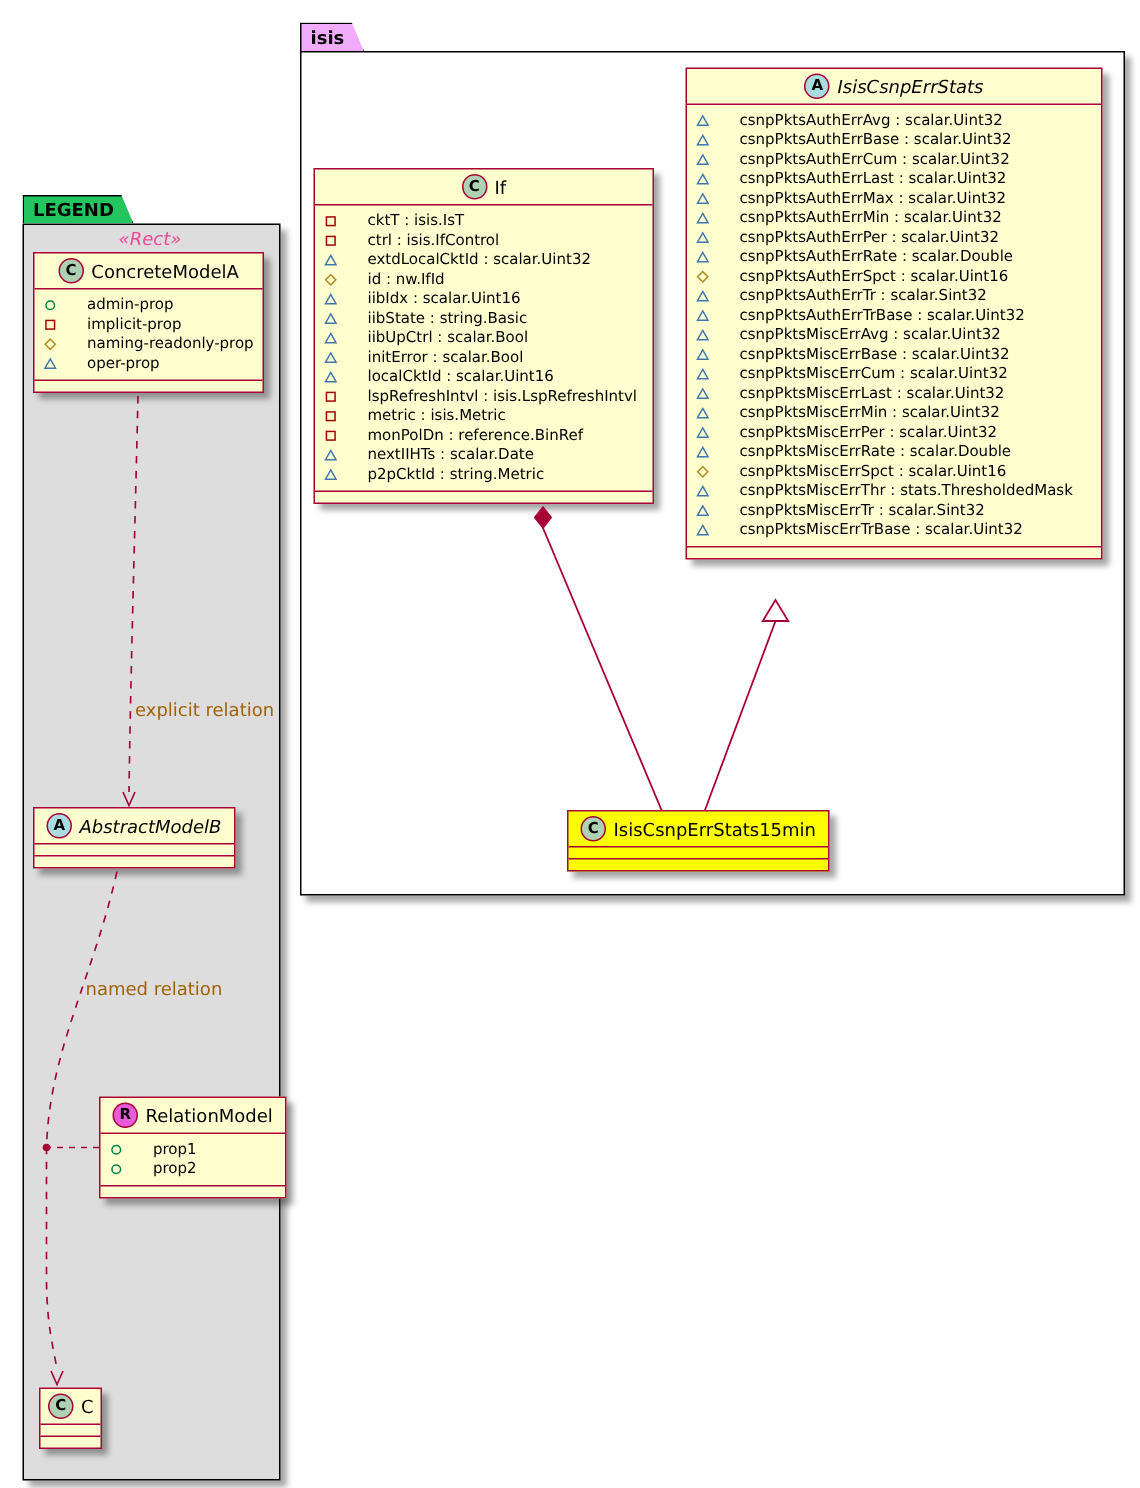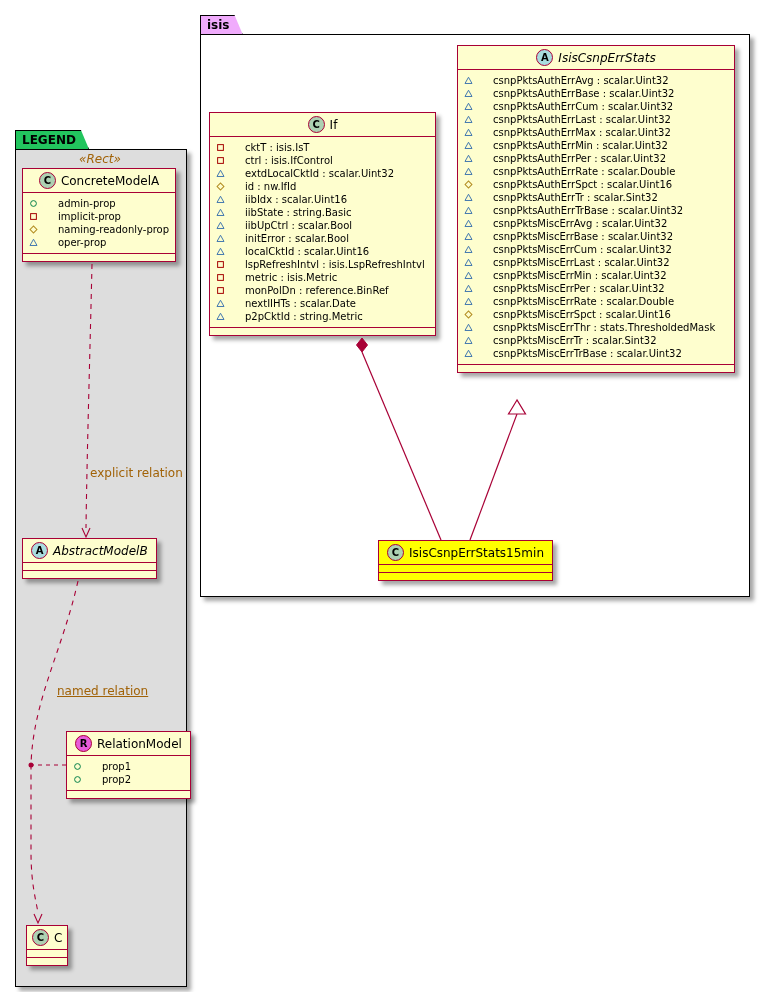--- a/index.html
+++ b/index.html
@@ -18,21 +18,21 @@
   .pkg-body {
     position:absolute; border:1.5px solid #000;
     box-shadow:4px 4px 4px rgba(0,0,0,0.35); z-index:1;
   }
   .legend-tab { background:#22c55e; }
   .legend-body { background:#dddddd; }
   .isis-body { background:#ffffff; }
 
   .stereotype {
     position:absolute; font-size:12px; font-style:italic; text-align:center;
-    z-index:3; color:#a16207;
+    z-index:3; color:#ec4899;
   }
 
   
   .uml-class {
     position:absolute; background:#FEFECE; border:1px solid #A80036;
     box-shadow:4px 4px 4px rgba(0,0,0,0.35); z-index:3;
   }
   .uml-class.highlight { background:#FFFF00; }
   .uml-header { display:flex; align-items:center; justify-content:center; gap:5px; padding:3px 8px; }
   .spot {
@@ -601,15 +601,15 @@
 
     <g>
       <path d="M 78 581 C 62 652 33 700 31 765 L 31 852 C 31 884 36 900 38 913" stroke="#A80036" stroke-width="1.1" fill="none" stroke-dasharray="5,5"></path>
       <path d="M 66 765 L 31 765" stroke="#A80036" stroke-width="1.1" fill="none" stroke-dasharray="4,4"></path>
       <circle cx="31" cy="765" r="2.5" fill="#A80036"></circle>
       <path d="M 34 914 L 38 923 L 42 914" stroke="#A80036" stroke-width="1.1" fill="none"></path>
     </g>
   </svg>
 
   <div class="rel-label" style="left:90px; top:466px;">explicit relation</div>
-  <div class="rel-label" style="left:57px; top:684px;text-decoration:underline;">named relation</div>
+  <div class="rel-label" style="left:57px; top:652px;">named relation</div>
 
 </div>
 
 </body></html>

